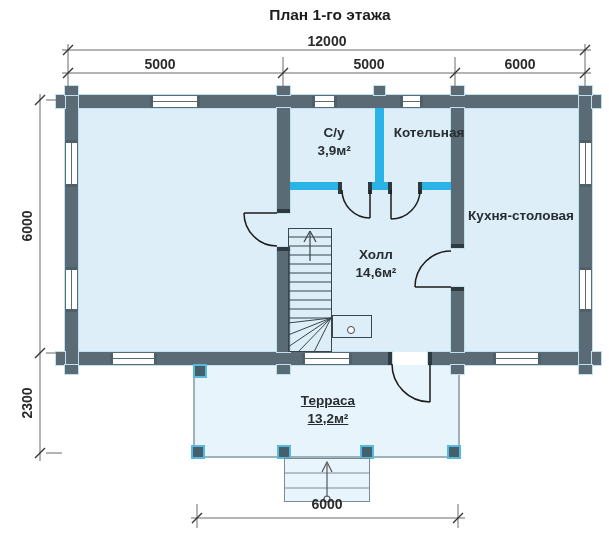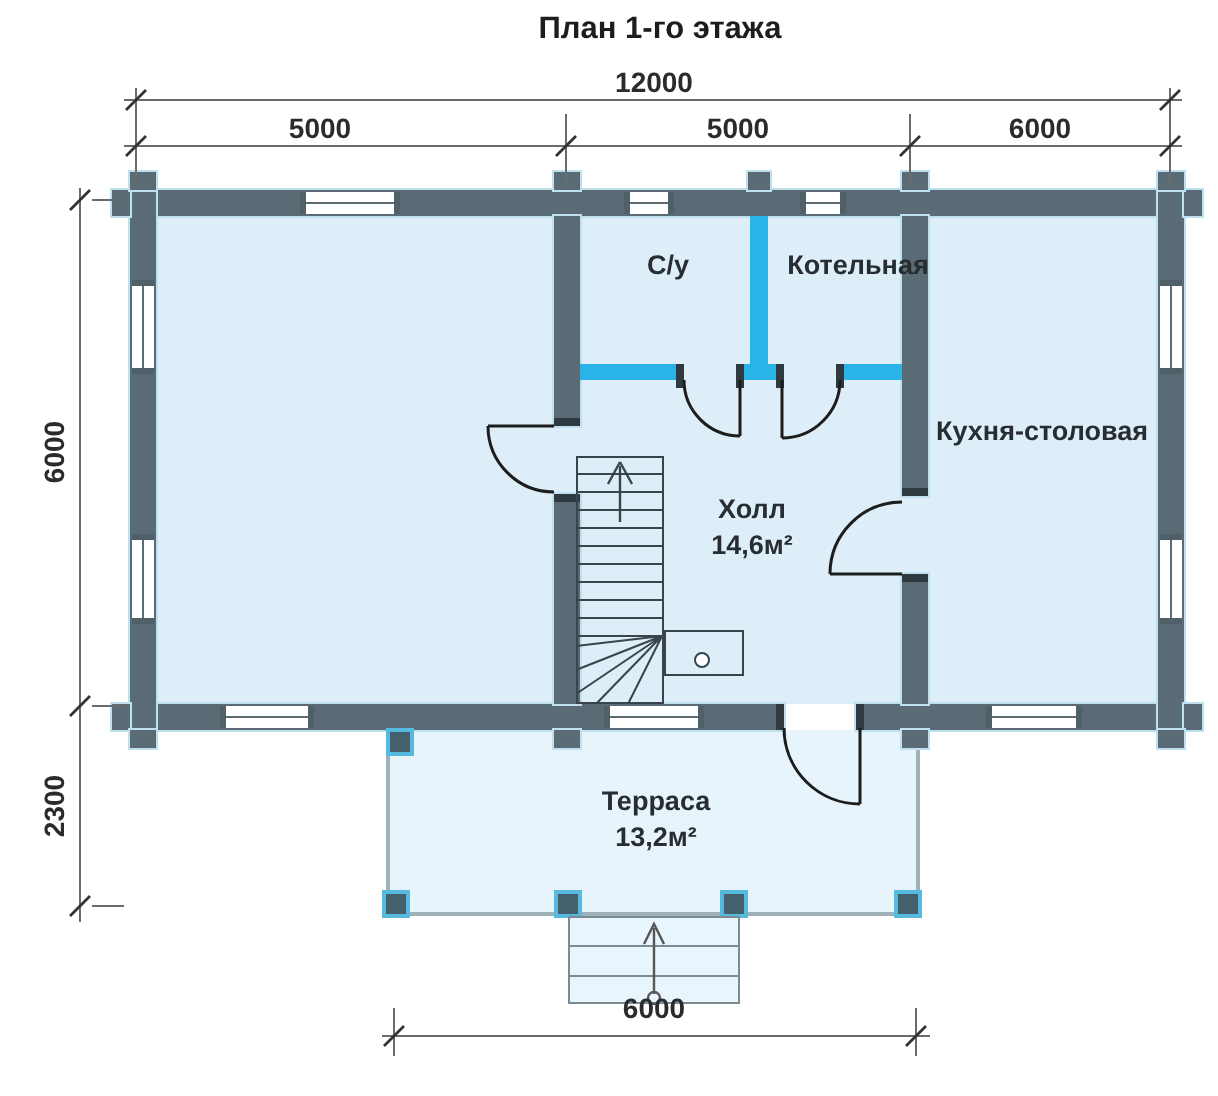--- a/index.html
+++ b/index.html
@@ -157,29 +157,30 @@
   <div class="dim" style="left:287px;top:33px;width:80px;">12000</div>
   <div class="dim" style="left:120px;top:56px;width:80px;">5000</div>
   <div class="dim" style="left:329px;top:56px;width:80px;">5000</div>
   <div class="dim" style="left:480px;top:56px;width:80px;">6000</div>
   <div class="dim rot" style="left:-13px;top:218px;width:80px;">6000</div>
   <div class="dim rot" style="left:-13px;top:395px;width:80px;">2300</div>
   <div class="dim" style="left:287px;top:496px;width:80px;">6000</div>
 
   <div class="label" style="left:284px;top:124px;width:100px;">
     <div>С/у</div>
+    <div>3,9м²</div>
   </div>
   <div class="label" style="left:369px;top:124px;width:120px;">
     <div>Котельная</div>
   </div>
   <div class="label" style="left:456px;top:207px;width:130px;">
     <div>Кухня-столовая</div>
   </div>
   <div class="label" style="left:326px;top:246px;width:100px;">
     <div>Холл</div>
     <div>14,6м²</div>
   </div>
-  <div class="label" style="left:268px;top:392px;width:120px;">
+  <div class="label" style="left:268px;top:392px;width:120px;text-decoration:underline;">
     <div>Терраса</div>
     <div>13,2м²</div>
   </div>
 
 </div>
 
 </body></html>

